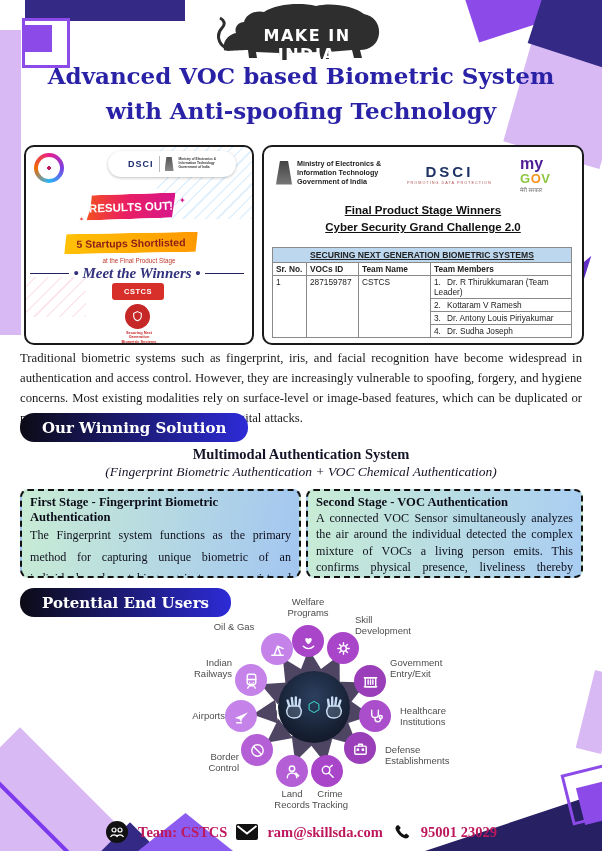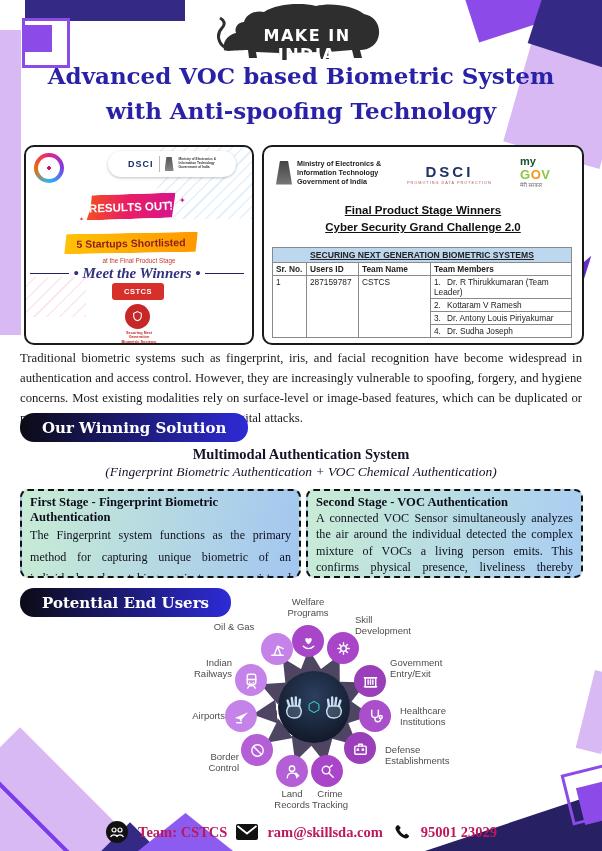--- a/index.html
+++ b/index.html
@@ -85,21 +85,21 @@
 
   
   .rc-logos{position:absolute;left:0;top:8px;width:100%;height:46px;}
   .min-block{position:absolute;left:12px;top:4px;display:flex;gap:5px;align-items:center;}
   .emblem{width:16px;height:24px;background:linear-gradient(#444,#777);clip-path:polygon(25% 0,75% 0,95% 78%,100% 100%,0 100%,5% 78%);}
   .min-text{font-family:"Liberation Sans",sans-serif;font-weight:bold;font-size:7.2px;line-height:1.25;color:#222;}
   .dsci-block{position:absolute;left:143px;top:8px;text-align:center;}
   .dsci-big{font-family:"Liberation Sans",sans-serif;font-weight:bold;font-size:15px;letter-spacing:3px;color:#1e3264;}
   .dsci-tag{font-family:"Liberation Sans",sans-serif;font-size:3.8px;letter-spacing:1px;color:#b05454;margin-top:1px;}
   .mygov{position:absolute;left:256px;top:2px;text-align:left;font-family:"Liberation Sans",sans-serif;font-weight:bold;line-height:.9;}
-  .mygov .my{color:#14532d;font-size:11px;display:block;}
+  .mygov .my{color:#4c1d95;font-size:16px;display:block;}
   .mygov .gov{font-size:13px;letter-spacing:.5px;}
   .gov .g1{color:#8dc63f;} .gov .g2{color:#f7941d;} .gov .g3{color:#8dc63f;}
   .mygov .hin{display:block;font-weight:normal;font-size:5.5px;color:#666;margin-top:2px;}
   .rc-head{position:absolute;left:0;width:100%;text-align:center;font-family:"Liberation Sans",sans-serif;
     font-weight:bold;font-size:11.5px;text-decoration:underline;color:#111;}
   .rc-head1{top:57px;} .rc-head2{top:74px;}
   table.winners{position:absolute;left:8px;top:100px;border-collapse:collapse;width:300px;
     font-family:"Liberation Sans",sans-serif;font-size:8.3px;color:#222;}
   table.winners td,table.winners th{border:1px solid #8a8a8a;padding:1px 3px;text-align:left;vertical-align:top;}
   .tbl-title{background:#bdd7ee;text-align:center !important;font-weight:bold;font-size:8.6px;
@@ -225,21 +225,21 @@
           <col style="width:52px">
           <col style="width:72px">
           <col>
         </colgroup>
       <tbody>
           <tr>
             <td colspan="4" class="tbl-title">SECURING NEXT GENERATION BIOMETRIC SYSTEMS</td>
           </tr>
       <tr>
         <th>Sr. No.</th>
-        <th>Users ID</th>
+        <th>VOCs ID</th>
         <th>Team Name</th>
         <th>Team Members</th>
       </tr>
       <tr>
         <td rowspan="4">1</td>
         <td rowspan="4">287159787</td>
         <td rowspan="4">CSTCS</td>
         <td><span class="mnum">1.</span><span>Dr. R Thirukkumaran (Team Leader)</span></td>
       </tr>
       <tr>

